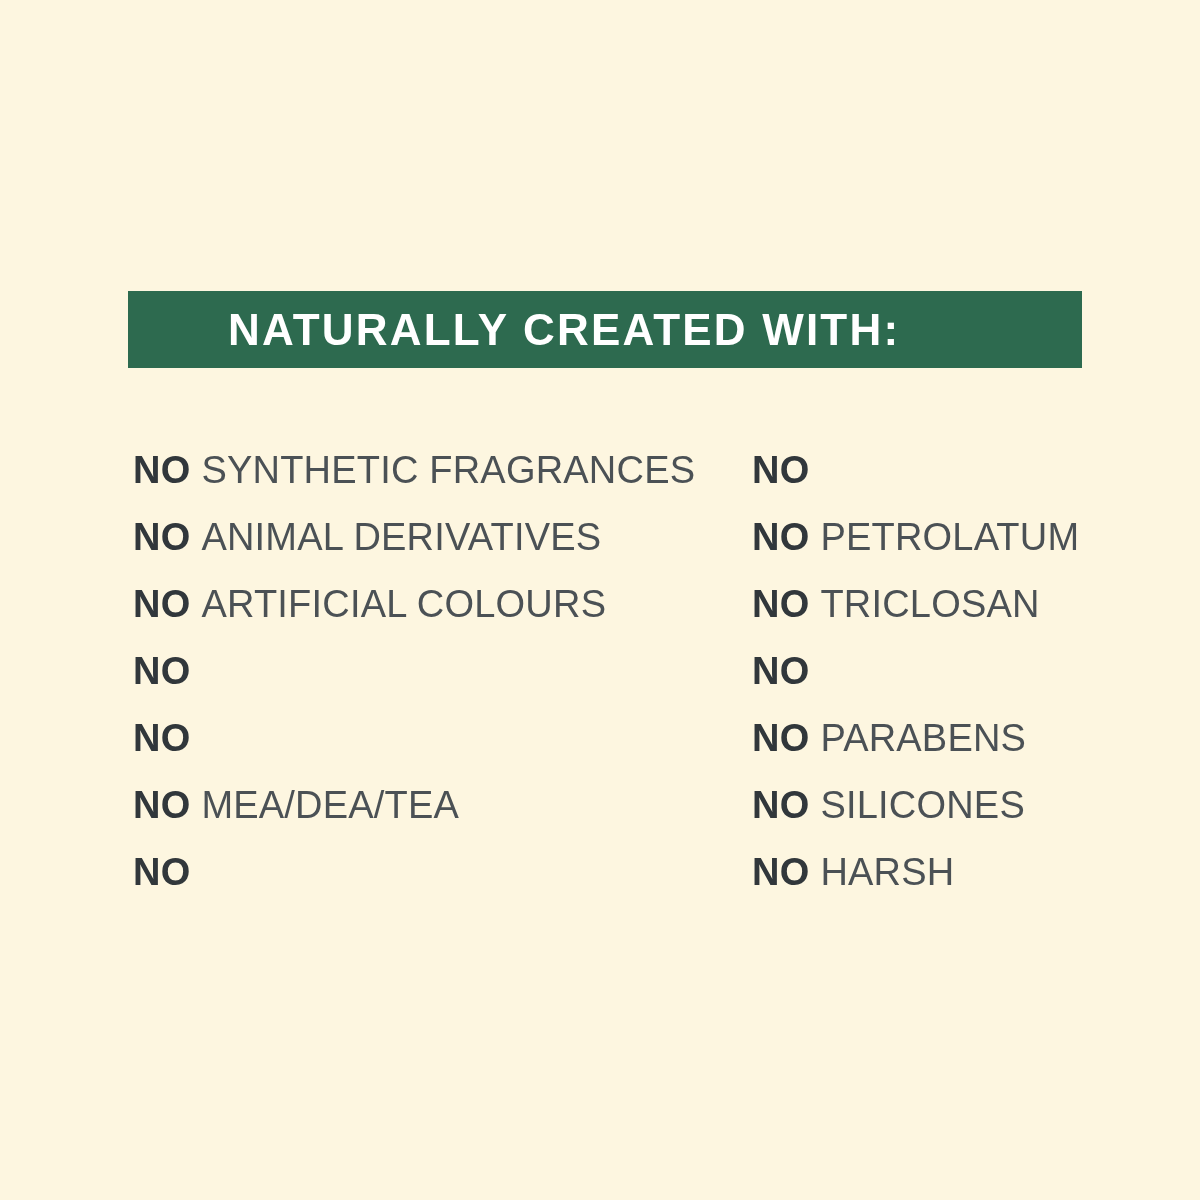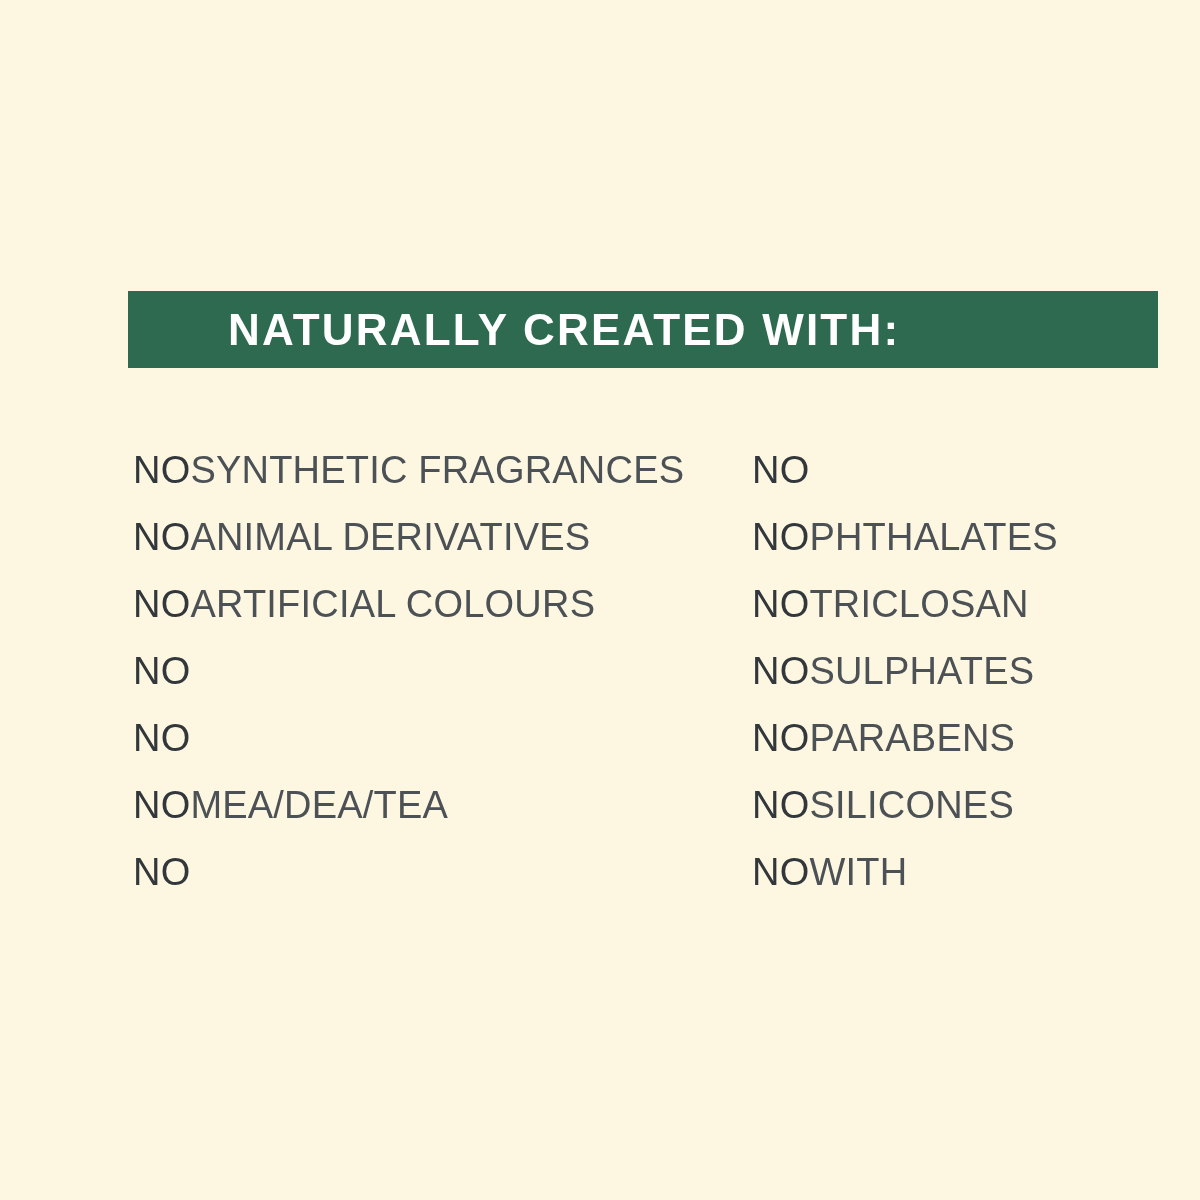--- a/index.html
+++ b/index.html
@@ -21,21 +21,21 @@
     width: 1200px;
     height: 1200px;
     background: #FDF6E0;
   }
 
   
   .banner {
     position: absolute;
     left: 128px;
     top: 291px;
-    width: 1030px;
+    width: 954px;
     height: 77px;
     background: #2D6A4F;
     display: flex;
     align-items: center;
   }
   .banner-title {
     margin-left: 100px;
     color: #FFFFFF;
     font-family: "Liberation Sans", sans-serif;
     font-size: 44px;
@@ -62,32 +62,33 @@
 
   .claim-row {
     height: 67px;
     display: flex;
     align-items: center;
     white-space: nowrap;
   }
   .claim-no {
     font-family: "Liberation Sans", sans-serif;
     font-size: 38px;
-    font-weight: normal;
+    font-weight: bold;
     color: #31373B;
     letter-spacing: 0.2px;
     line-height: 1;
   }
   .claim-text {
     font-family: "Liberation Sans", sans-serif;
     font-size: 38px;
     font-weight: normal;
     color: #4B5155;
     letter-spacing: 0.2px;
     line-height: 1;
+    margin-left: 11px;
   }
 </style>
 </head>
 <body>
 
 <div id="canvas">
 
   <div class="banner">
     <div class="banner-title">NATURALLY CREATED WITH:</div>
   </div>
@@ -121,38 +122,37 @@
         <span class="claim-no">NO</span>
       </div>
     </div>
 
     <div class="column right">
       <div class="claim-row">
         <span class="claim-no">NO</span>
       </div>
       <div class="claim-row">
         <span class="claim-no">NO</span>
-        <span class="claim-text">PHTHALATES</span>
+        <span class="claim-text">PETROLATUM</span>
       </div>
       <div class="claim-row">
         <span class="claim-no">NO</span>
         <span class="claim-text">TRICLOSAN</span>
       </div>
       <div class="claim-row">
         <span class="claim-no">NO</span>
-        <span class="claim-text">SULPHATES</span>
       </div>
       <div class="claim-row">
         <span class="claim-no">NO</span>
         <span class="claim-text">PARABENS</span>
       </div>
       <div class="claim-row">
         <span class="claim-no">NO</span>
         <span class="claim-text">SILICONES</span>
       </div>
       <div class="claim-row">
         <span class="claim-no">NO</span>
-        <span class="claim-text">WITH</span>
+        <span class="claim-text">HARSH</span>
       </div>
     </div>
 
   </div>
 </div>
 
 </body></html>

